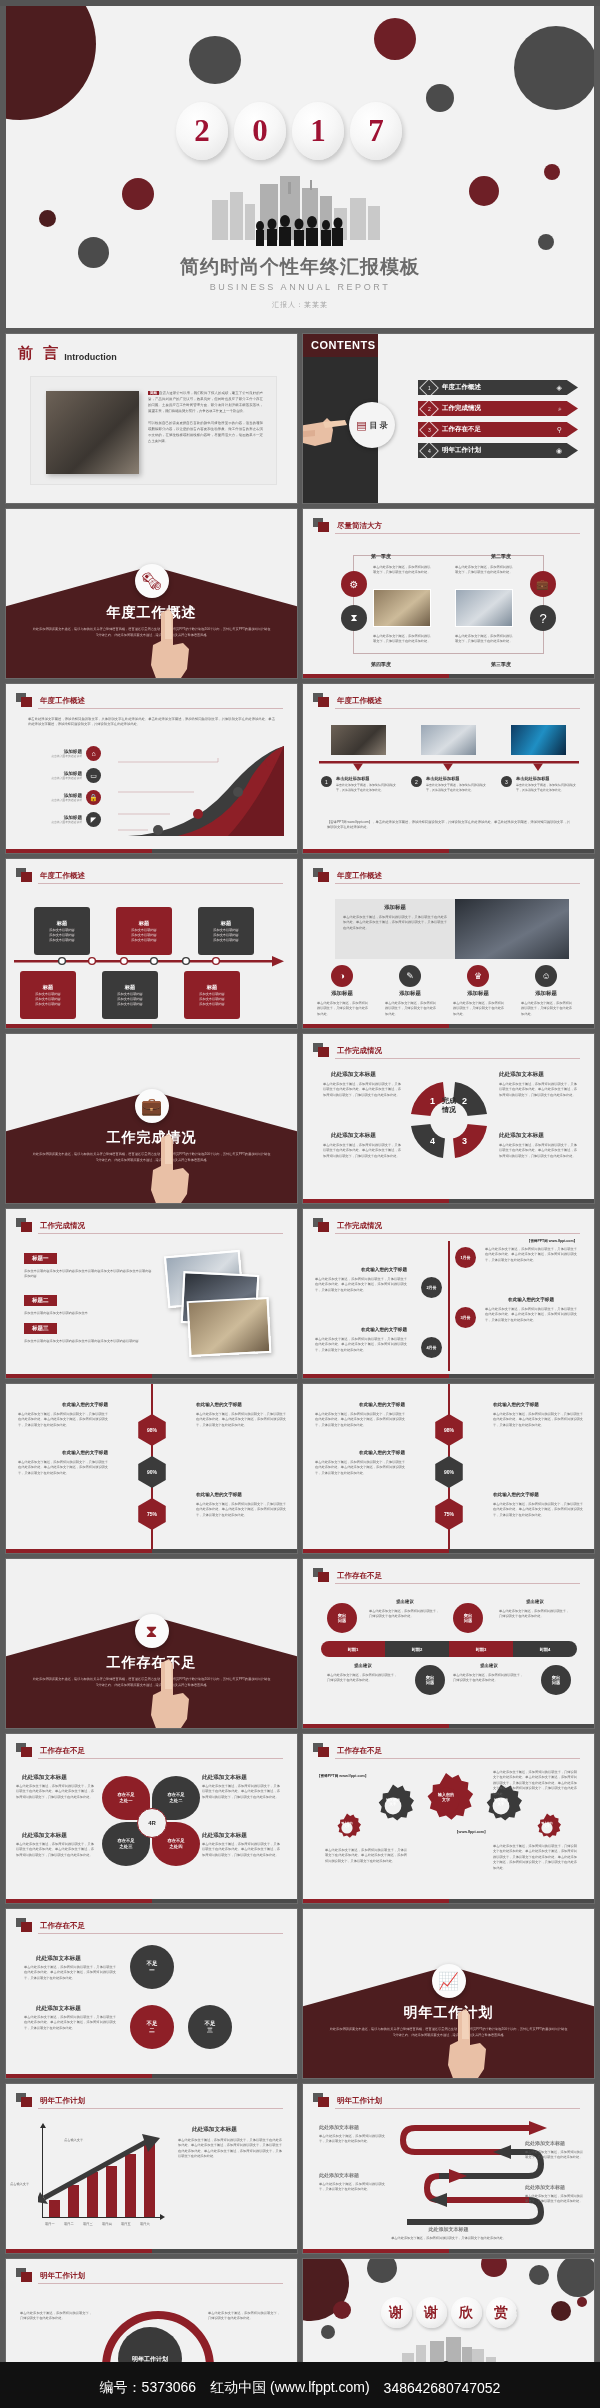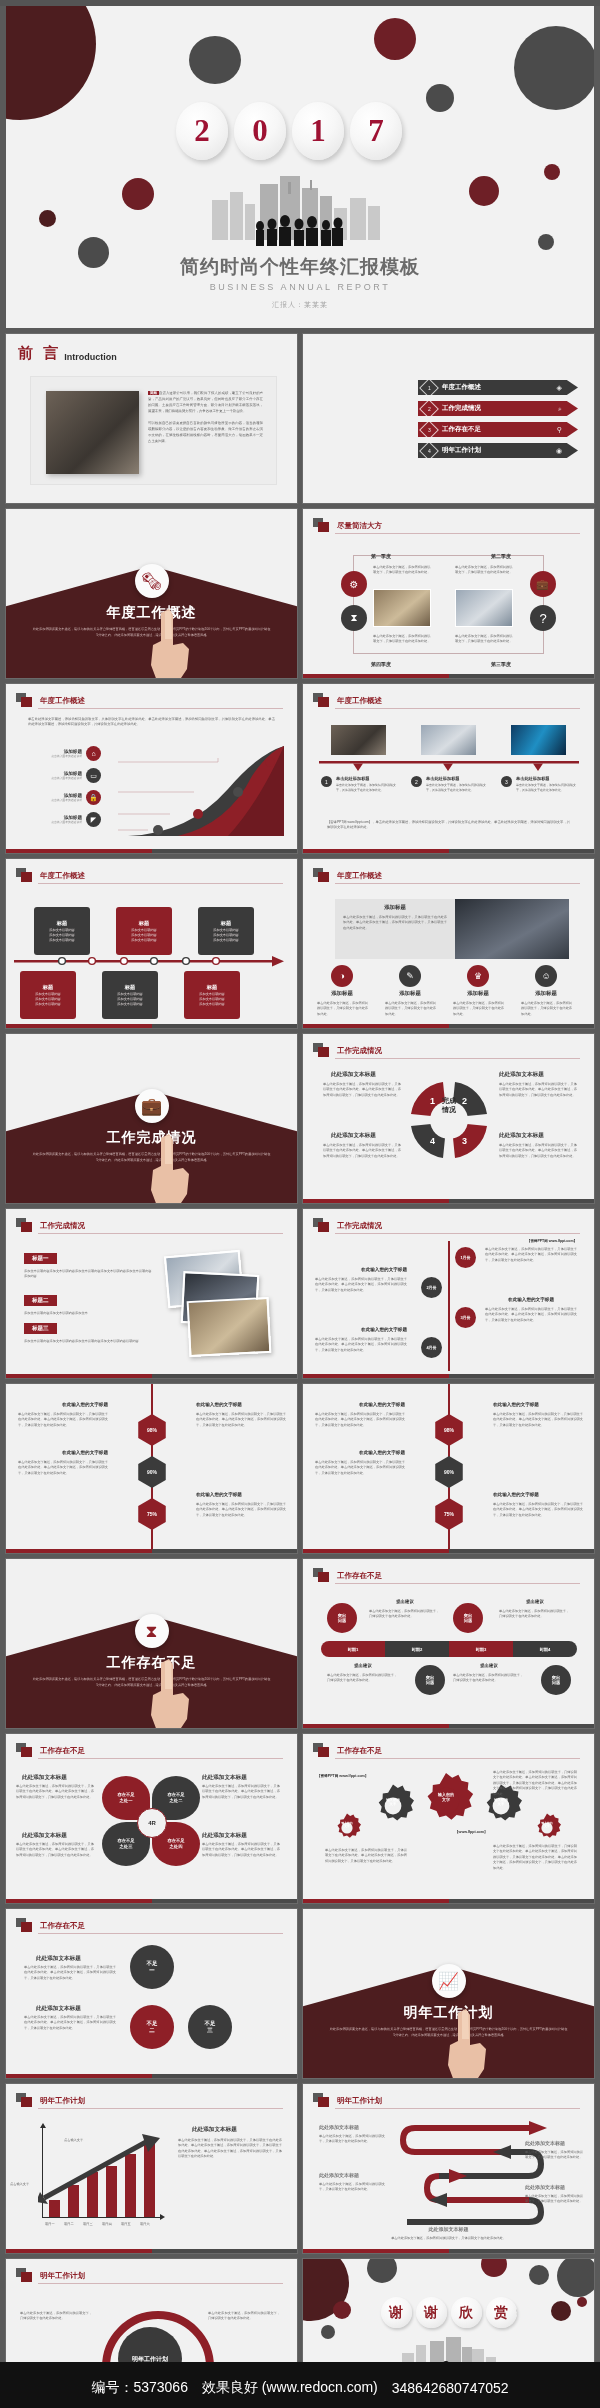--- a/index.html
+++ b/index.html
@@ -206,20 +206,34 @@
       <div class="ph p1" style="left:40px;top:57px;width:93px;height:83px;box-shadow:2px 2px 5px rgba(0,0,0,.25);"></div>
       <div style="position:absolute;left:142px;top:57px;right:34px;">
         <div style="font-size:3.4px;line-height:1.75;color:#5c5c5c;text-align:justify;">
           <span style="background:#8e1f27;color:#fff;font-weight:bold;padding:0 2px;">回顾</span><span>自进入这家公司以来，我们取得了惊人的成绩，建立了公司良好的声誉，产品得到用户的广泛认可，效果良好，但同时也反应了部分工作中存在的问题。主要反应在工作时间管理方面。部分项目计划没能未能落实落地，展望未来，我们将继续努力前行，力争各项工作更上一个新台阶。</span>
         </div>
         <div style="font-size:3.4px;line-height:1.75;color:#5c5c5c;text-align:justify;margin-top:6px;">可以根据自己的需要更换自己喜欢的颜色与修改所显示的内容，适当的增加或删除部分内容，以让您的报告内容更加生动形象。做工作报告的形之表演示文稿的，在修改模板或利用模板内容时，尽量简洁大方，动画效果不一定占主要因素。</div>
       </div>
     </div>
 
     <div class="slide">
+      <div class="cnt-left">
+        <div class="cap">
+          <span>CONTENTS</span>
+        </div>
+        <svg style="position:absolute;left:-6px;top:62px;width:56px;height:58px;" viewBox="0 0 56 58">
+          <path d="M2 30 L26 26 L30 22 L34 26 L36 34 L34 46 L18 50 L2 46 Z" fill="#e8bfa4"></path>
+          <path d="M26 26 L48 24 L50 29 L28 32 Z" fill="#f0cdb0"></path>
+          <path d="M0 36 L18 34 L18 40 L0 42 Z" fill="#ddae92"></path>
+        </svg>
+        <div class="cnt-circle">
+          <span class="ic">▤</span>
+          <span class="tx">目 录</span>
+        </div>
+      </div>
       <div class="cnt-rows">
         <div class="cnt-row dark">
           <div class="cnt-num">
               <span>1</span>
             </div>
           <div class="cnt-lbl">年度工作概述</div>
           <div class="cnt-ic">◈</div>
         </div>
         <div class="cnt-row red">
           <div class="cnt-num">
@@ -954,17 +968,17 @@
         </g>
       </svg>
       <div class="tt">简约时尚个性年终汇报模板</div>
       <div class="ts">BUSINESS ANNUAL REPORT</div>
     </div>
 
   </div>
 
   <div class="footer">
     <span>编号：5373066</span>
-    <span>效果良好 (www.redocn.com)</span>
+    <span>红动中国 (www.lfppt.com)</span>
     <span>348642680747052</span>
   </div>
 
 </div>
 
 </body></html>

